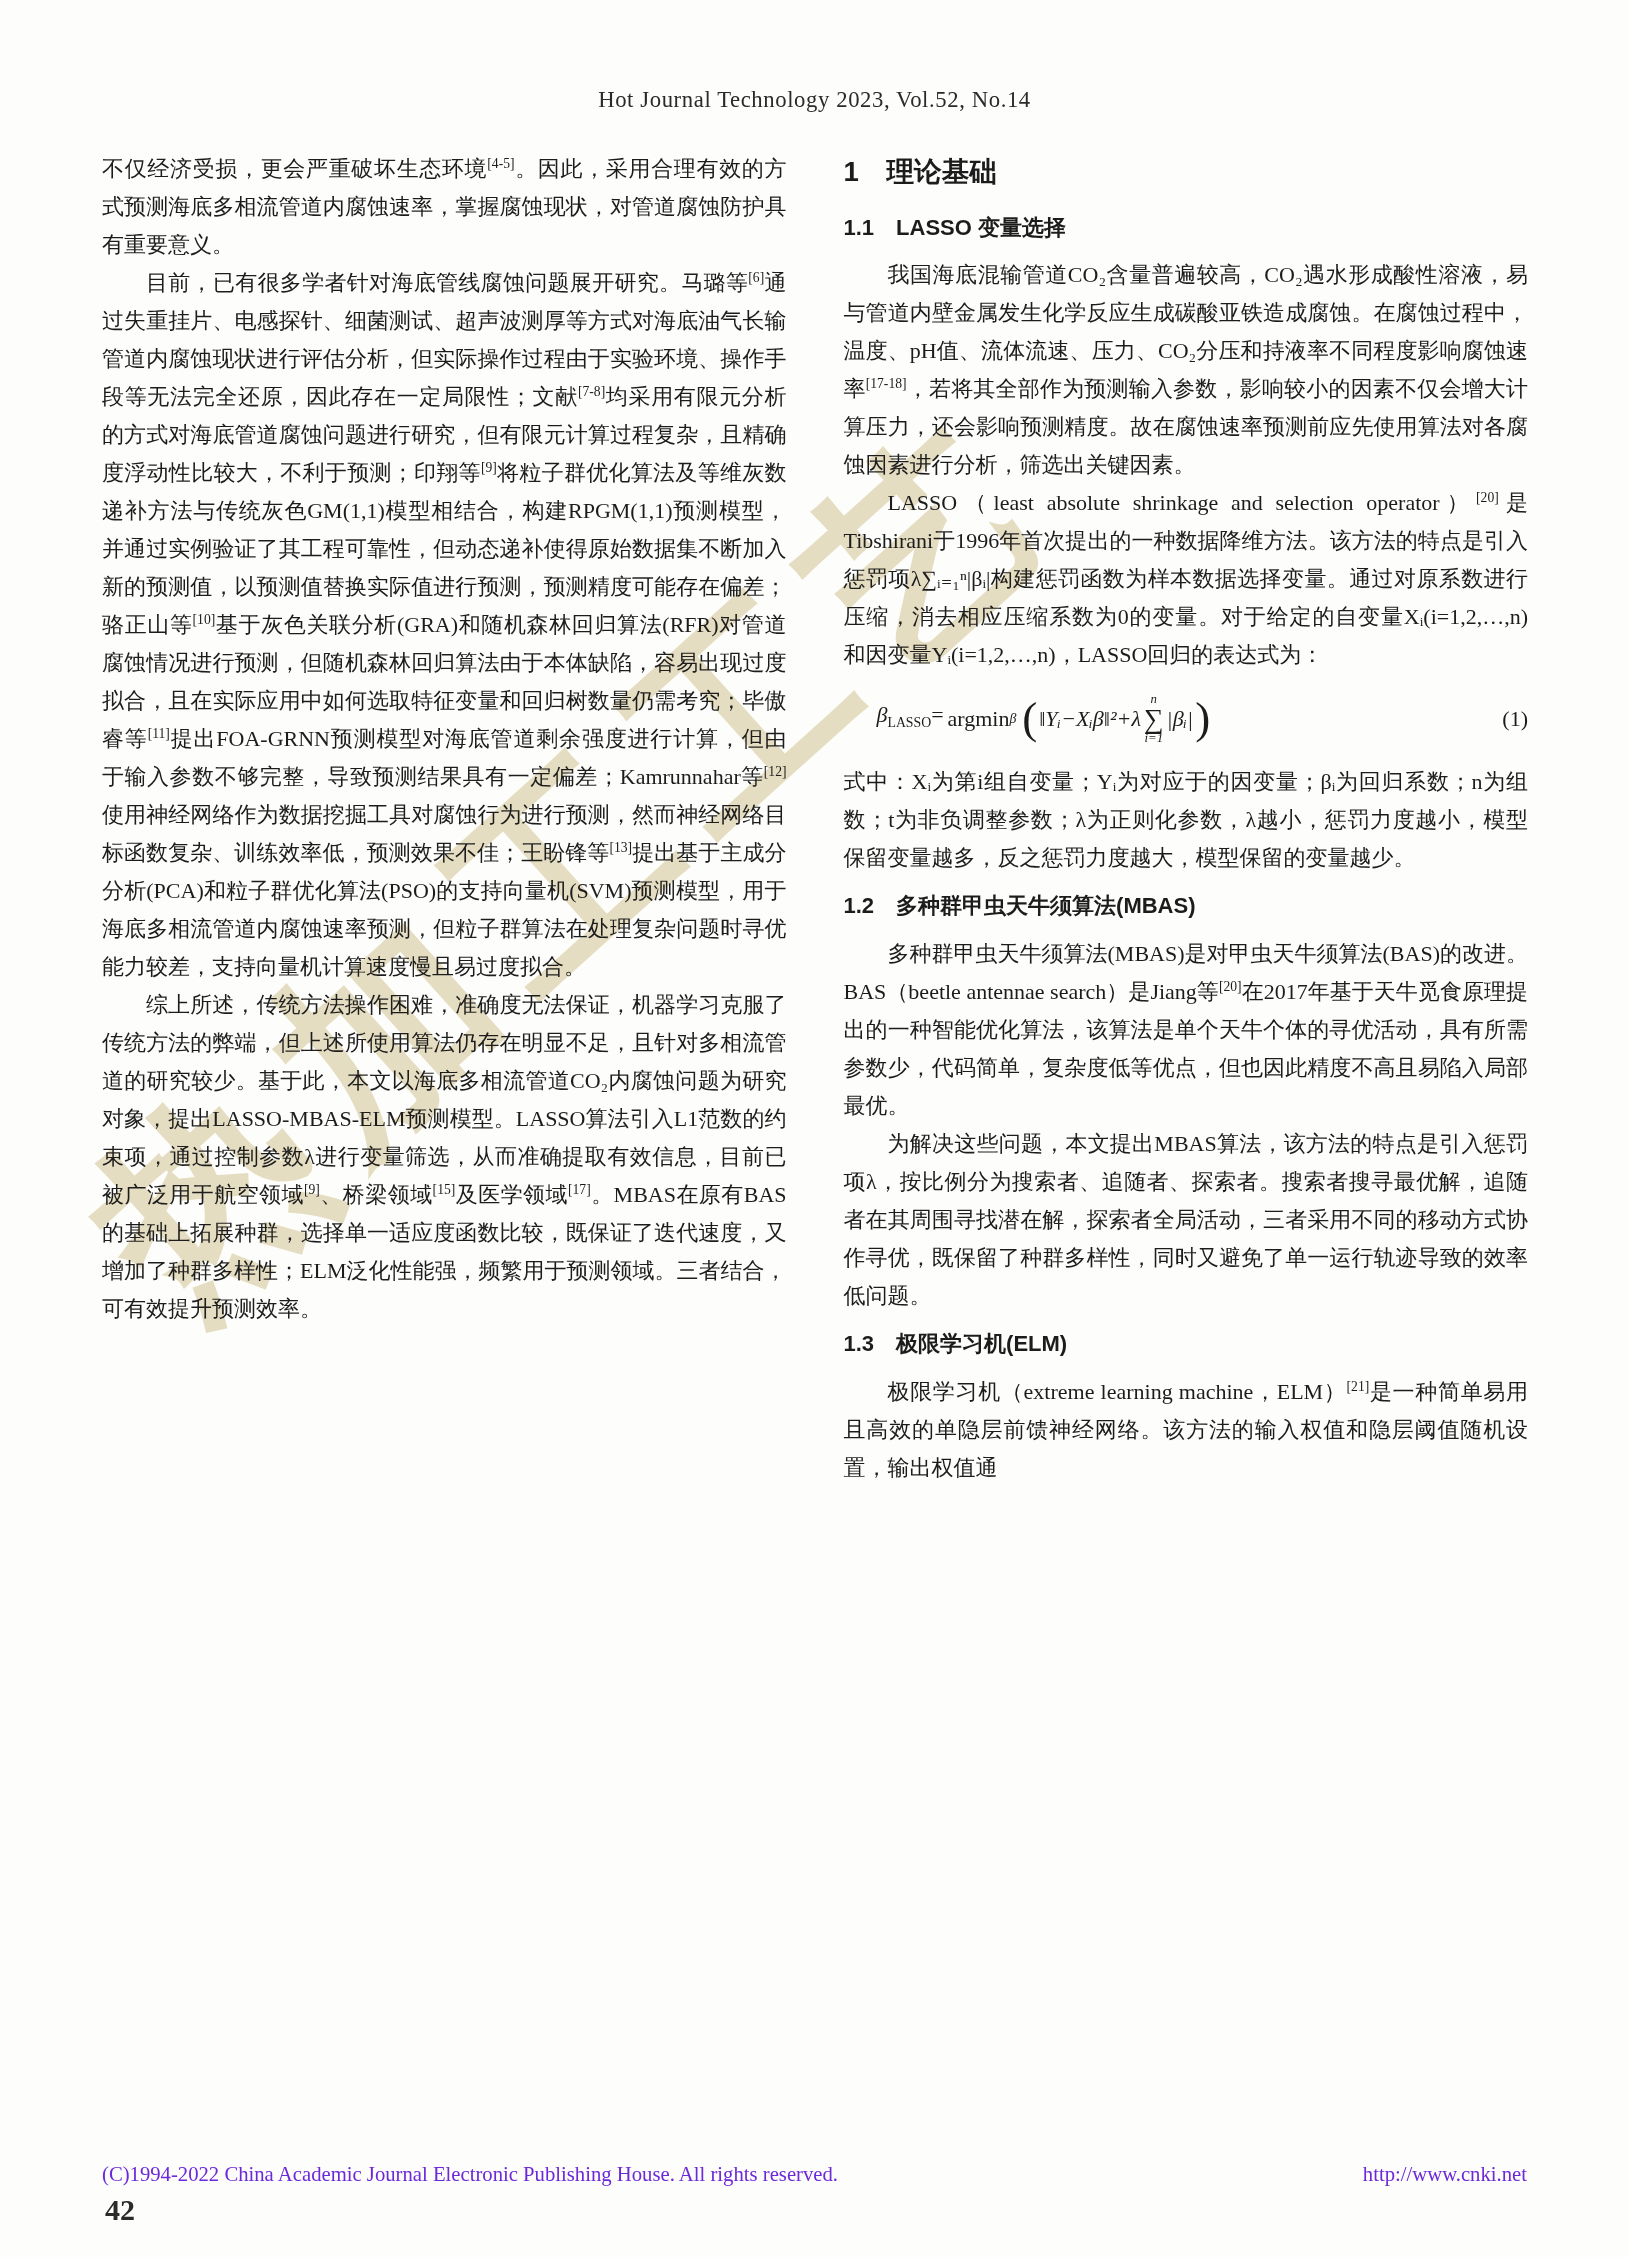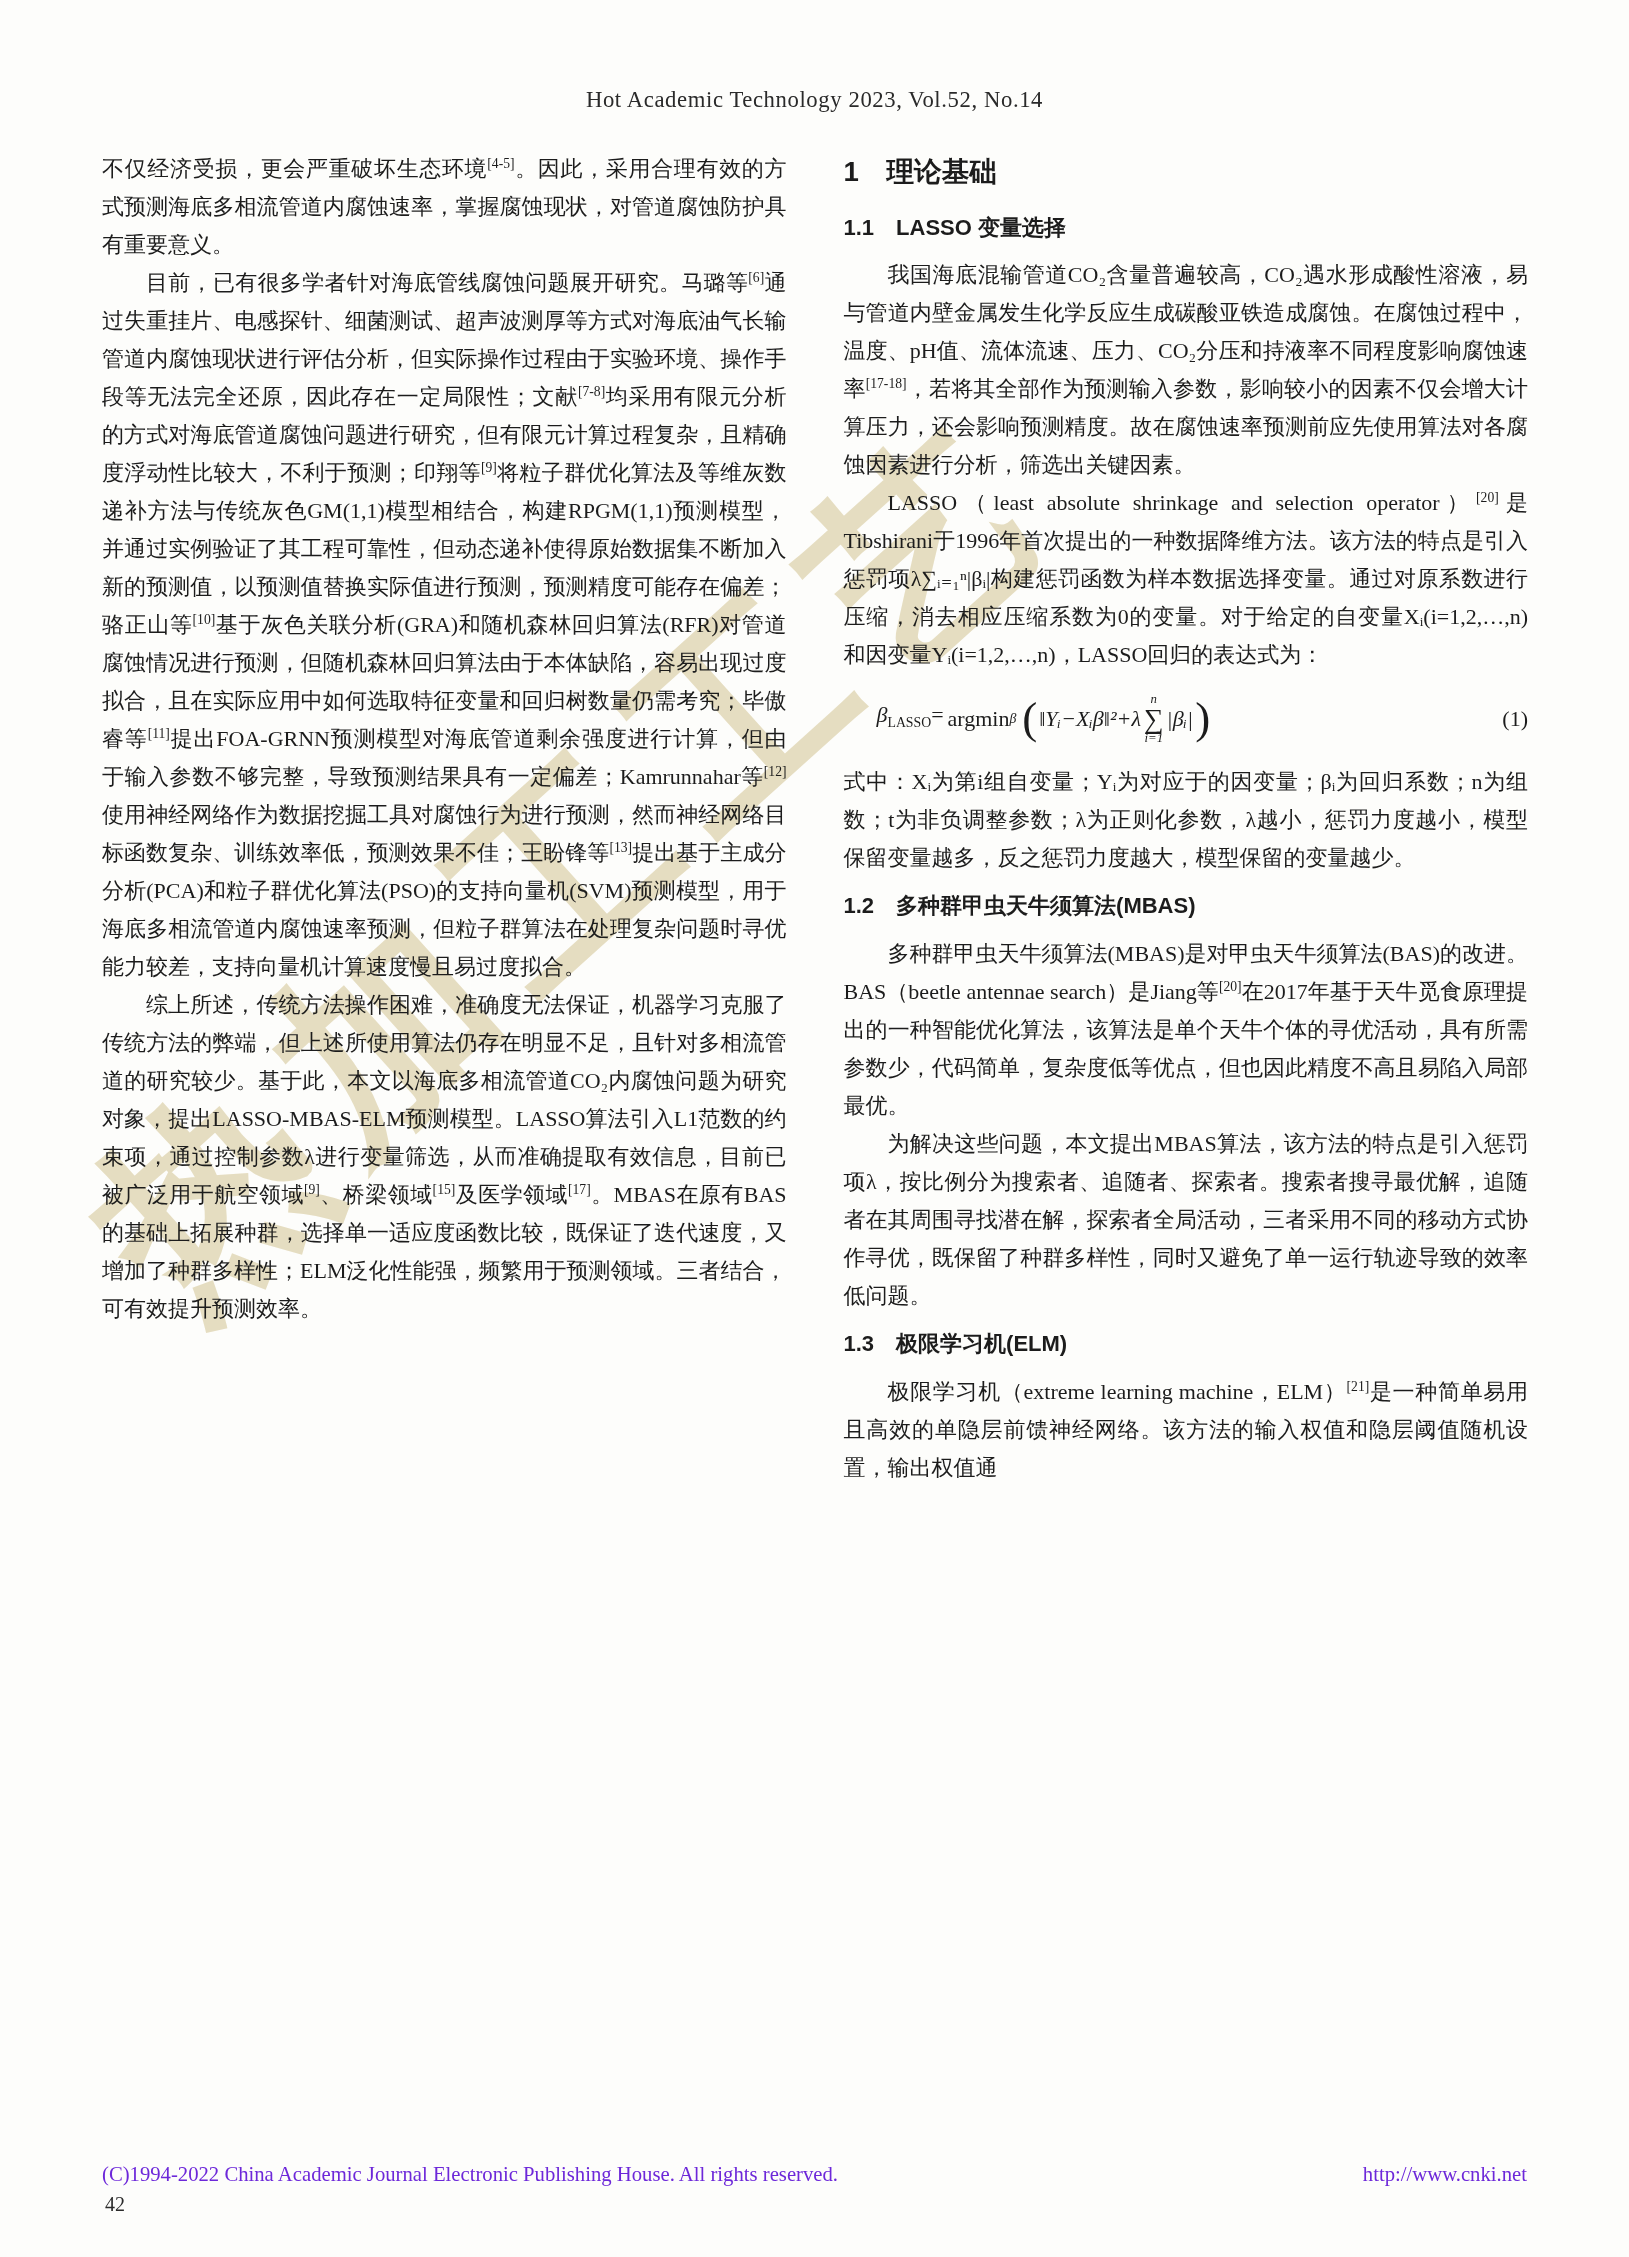--- a/index.html
+++ b/index.html
@@ -105,34 +105,34 @@
     display: flex;
     justify-content: space-between;
     align-items: baseline;
     color: #6d28d9;
     font-size: 20.7px;
     z-index: 2;
   }
   .page-number {
     position: absolute;
     left: 105px; top: 2193px;
-    font-size: 20px;
-    font-weight: normal;
+    font-size: 30px;
+    font-weight: bold;
     color: #2b2b2b;
     z-index: 2;
   }
 </style>
 </head>
 <body>
 
 <div class="page">
 
   <div class="watermark">热加工工艺</div>
 
-  <div class="header">Hot Academic Technology  2023, Vol.52, No.14</div>
+  <div class="header">Hot Journal Technology  2023, Vol.52, No.14</div>
 
   <div class="columns">
 
     <div class="col">
       <p class="no-indent">不仅经济受损，更会严重破坏生态环境<sup>[4-5]</sup>。因此，采用合理有效的方式预测海底多相流管道内腐蚀速率，掌握腐蚀现状，对管道腐蚀防护具有重要意义。</p>
       <p>目前，已有很多学者针对海底管线腐蚀问题展开研究。马璐等<sup>[6]</sup>通过失重挂片、电感探针、细菌测试、超声波测厚等方式对海底油气长输管道内腐蚀现状进行评估分析，但实际操作过程由于实验环境、操作手段等无法完全还原，因此存在一定局限性；文献<sup>[7-8]</sup>均采用有限元分析的方式对海底管道腐蚀问题进行研究，但有限元计算过程复杂，且精确度浮动性比较大，不利于预测；印翔等<sup>[9]</sup>将粒子群优化算法及等维灰数递补方法与传统灰色GM(1,1)模型相结合，构建RPGM(1,1)预测模型，并通过实例验证了其工程可靠性，但动态递补使得原始数据集不断加入新的预测值，以预测值替换实际值进行预测，预测精度可能存在偏差；骆正山等<sup>[10]</sup>基于灰色关联分析(GRA)和随机森林回归算法(RFR)对管道腐蚀情况进行预测，但随机森林回归算法由于本体缺陷，容易出现过度拟合，且在实际应用中如何选取特征变量和回归树数量仍需考究；毕傲睿等<sup>[11]</sup>提出FOA-GRNN预测模型对海底管道剩余强度进行计算，但由于输入参数不够完整，导致预测结果具有一定偏差；Kamrunnahar等<sup>[12]</sup>使用神经网络作为数据挖掘工具对腐蚀行为进行预测，然而神经网络目标函数复杂、训练效率低，预测效果不佳；王盼锋等<sup>[13]</sup>提出基于主成分分析(PCA)和粒子群优化算法(PSO)的支持向量机(SVM)预测模型，用于海底多相流管道内腐蚀速率预测，但粒子群算法在处理复杂问题时寻优能力较差，支持向量机计算速度慢且易过度拟合。</p>
       <p>综上所述，传统方法操作困难，准确度无法保证，机器学习克服了传统方法的弊端，但上述所使用算法仍存在明显不足，且针对多相流管道的研究较少。基于此，本文以海底多相流管道CO₂内腐蚀问题为研究对象，提出LASSO-MBAS-ELM预测模型。LASSO算法引入L1范数的约束项，通过控制参数λ进行变量筛选，从而准确提取有效信息，目前已被广泛用于航空领域<sup>[9]</sup>、桥梁领域<sup>[15]</sup>及医学领域<sup>[17]</sup>。MBAS在原有BAS的基础上拓展种群，选择单一适应度函数比较，既保证了迭代速度，又增加了种群多样性；ELM泛化性能强，频繁用于预测领域。三者结合，可有效提升预测效率。</p>
     </div>
 
     <div class="col">

